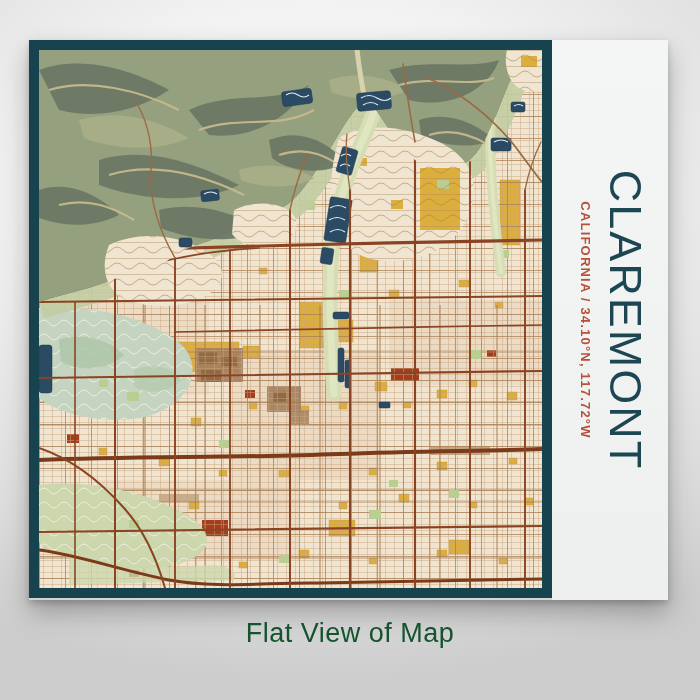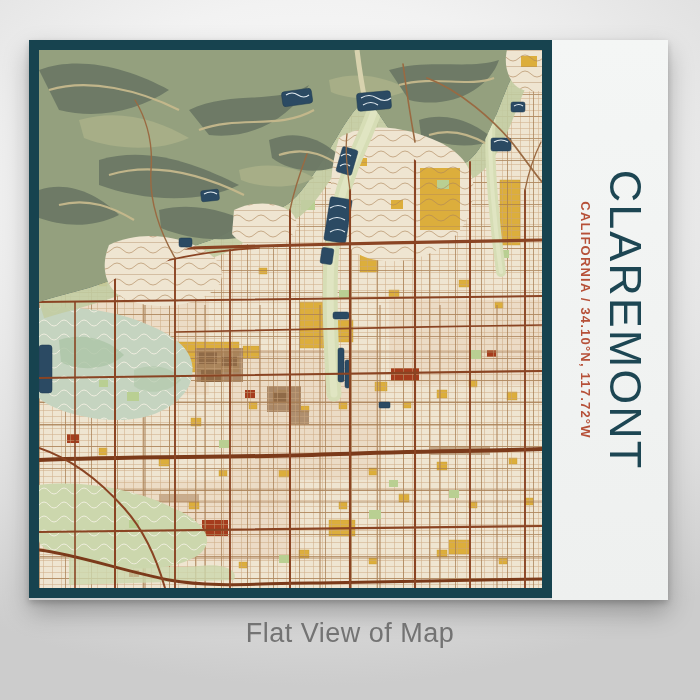--- a/index.html
+++ b/index.html
@@ -26,21 +26,21 @@
     writing-mode:vertical-rl;white-space:nowrap;
     font-size:45px;font-weight:400;letter-spacing:2px;color:#1d4653;
   }
   .map-subtitle{
     position:absolute;left:26px;top:50%;transform:translateY(-50%);
     writing-mode:vertical-rl;white-space:nowrap;
     font-size:13px;font-weight:700;letter-spacing:1.2px;color:#b65038;
   }
   .caption{
     position:absolute;left:0;top:618px;width:700px;text-align:center;
-    font-size:27px;font-weight:400;color:#737373;letter-spacing:.5px;
+    font-size:27px;font-weight:400;color:#14532d;letter-spacing:.5px;
   }
 </style>
 </head>
 <body>
 
 <div class="print">
   <div class="map-frame">
     <svg viewBox="0 0 503 538" xmlns="http://www.w3.org/2000/svg">
       <defs>
         <clipPath id="cu">

